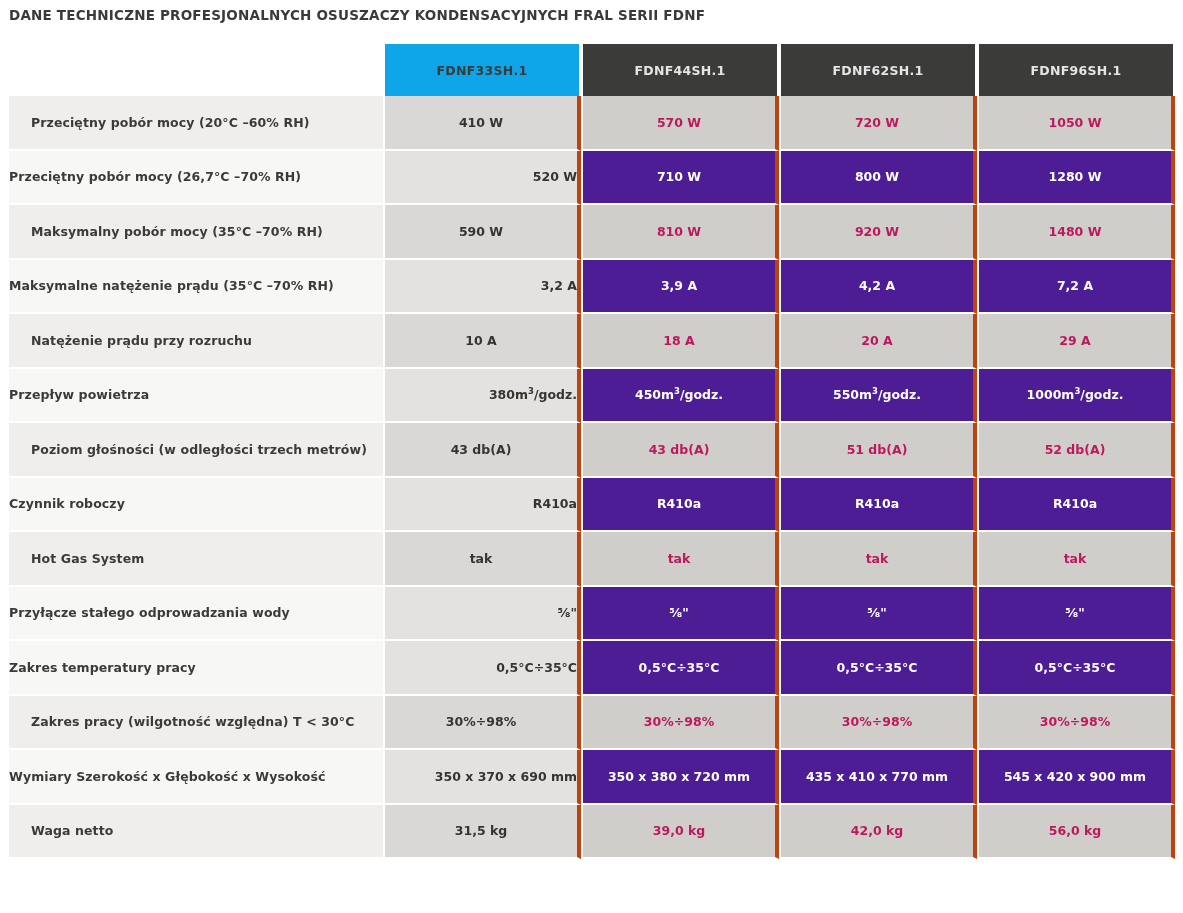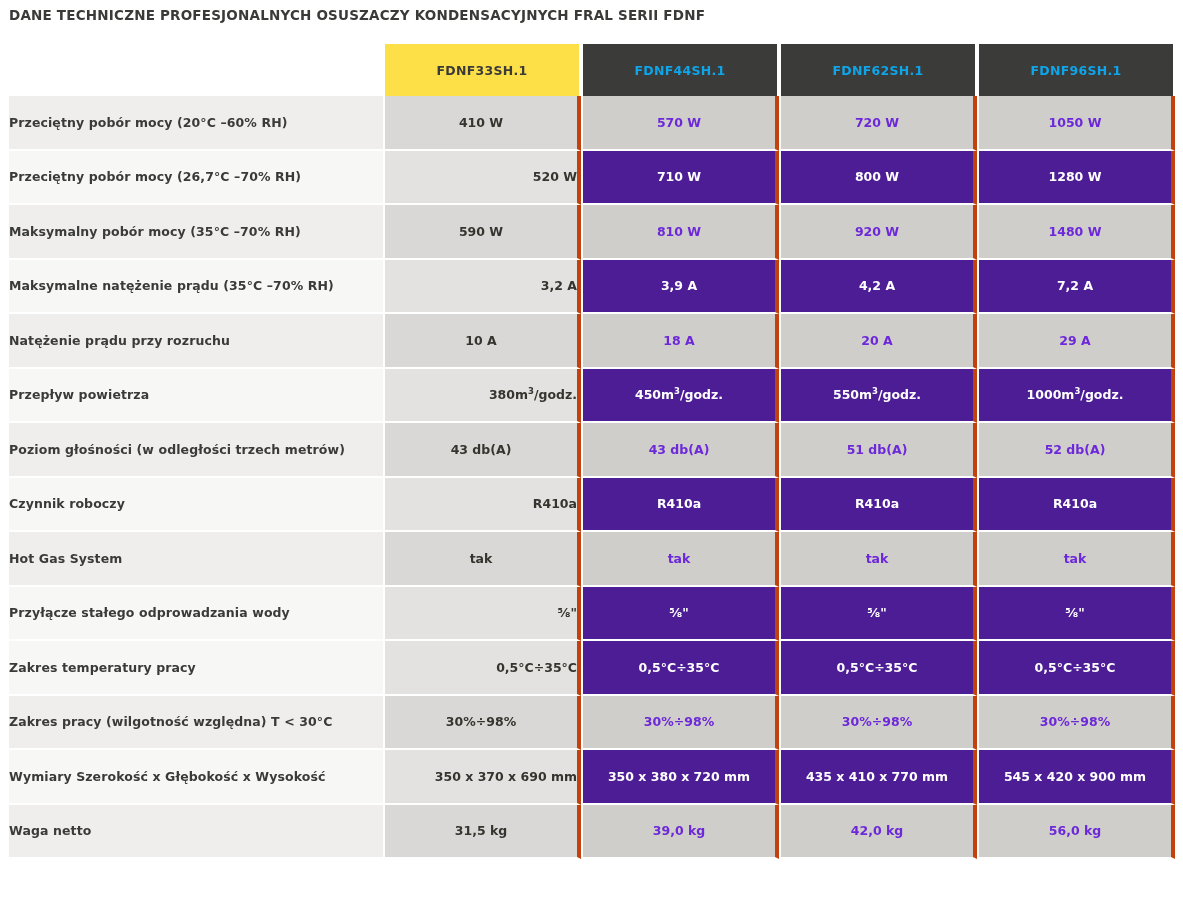--- a/index.html
+++ b/index.html
@@ -51,60 +51,60 @@
   }
   th.head-cell {
     font-size: 12.5px;
     font-weight: bold;
     letter-spacing: 0.3px;
     text-align: center;
     vertical-align: middle;
     height: 52px;
   }
   th.head-cell.light {
-    background: #fde047;
+    background: #0ea5e9;
     color: #3a3a38;
     border-left: 2px solid #ffffff;
     border-right: 2px solid #ffffff;
   }
   th.head-cell.dark {
     background: #3b3b3a;
-    color: #0ea5e9;
+    color: #e5e5e5;
     border-left: 2px solid #ffffff;
     border-right: 2px solid #ffffff;
   }
 
   
   tr.data-row { height: 54.5px; }
   td.label-cell {
     font-size: 12.5px;
     font-weight: bold;
     letter-spacing: 0.1px;
     color: #3a3a38;
     padding-left: 17px;
     vertical-align: middle;
     border-bottom: 2px solid #ffffff;
   }
-  td.label-cell.odd { background: #efeeec; }
+  td.label-cell.odd { background: #efeeec; padding-left: 22px; }
   td.label-cell.even { background: #f7f7f6; }
 
   td.val-cell {
     font-size: 12.5px;
     font-weight: bold;
     text-align: center;
     vertical-align: middle;
     border-left: 2px solid #ffffff;
     border-right: 4px solid #c2410c;
     border-bottom: 2px solid #ffffff;
   }
   
   td.val-cell.m0.odd  { background: #d9d8d6; color: #35352f; }
   td.val-cell.m0.even { background: #e3e2e0; color: #35352f; text-align: right; }
   
-  td.val-cell.mx.odd  { background: #cfcecb; color: #6d28d9; }
+  td.val-cell.mx.odd  { background: #cfcecb; color: #be185d; }
   td.val-cell.mx.even { background: #4c1d95; color: #ffffff; }
 
   sup { font-size: 8.5px; vertical-align: super; line-height: 0; }
 </style>
 </head>
 <body>
 
 <div id="page">
 
   <div class="doc-title">DANE TECHNICZNE PROFESJONALNYCH OSUSZACZY KONDENSACYJNYCH FRAL SERII FDNF</div>

